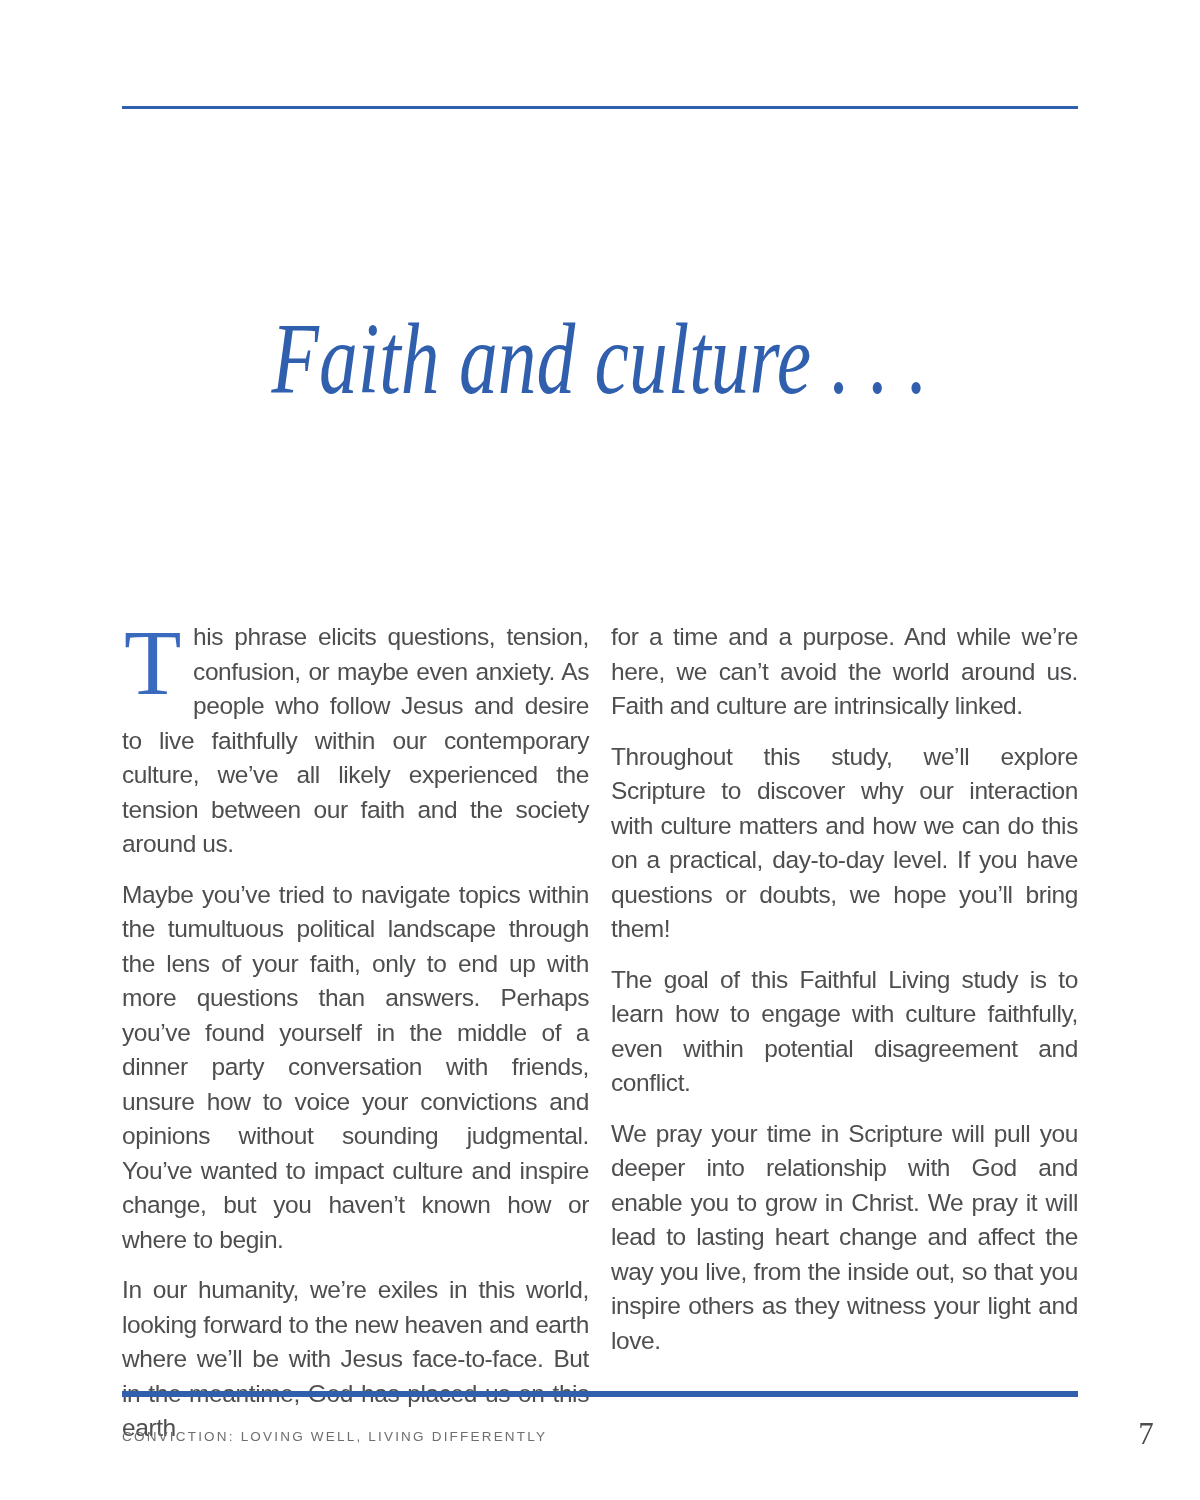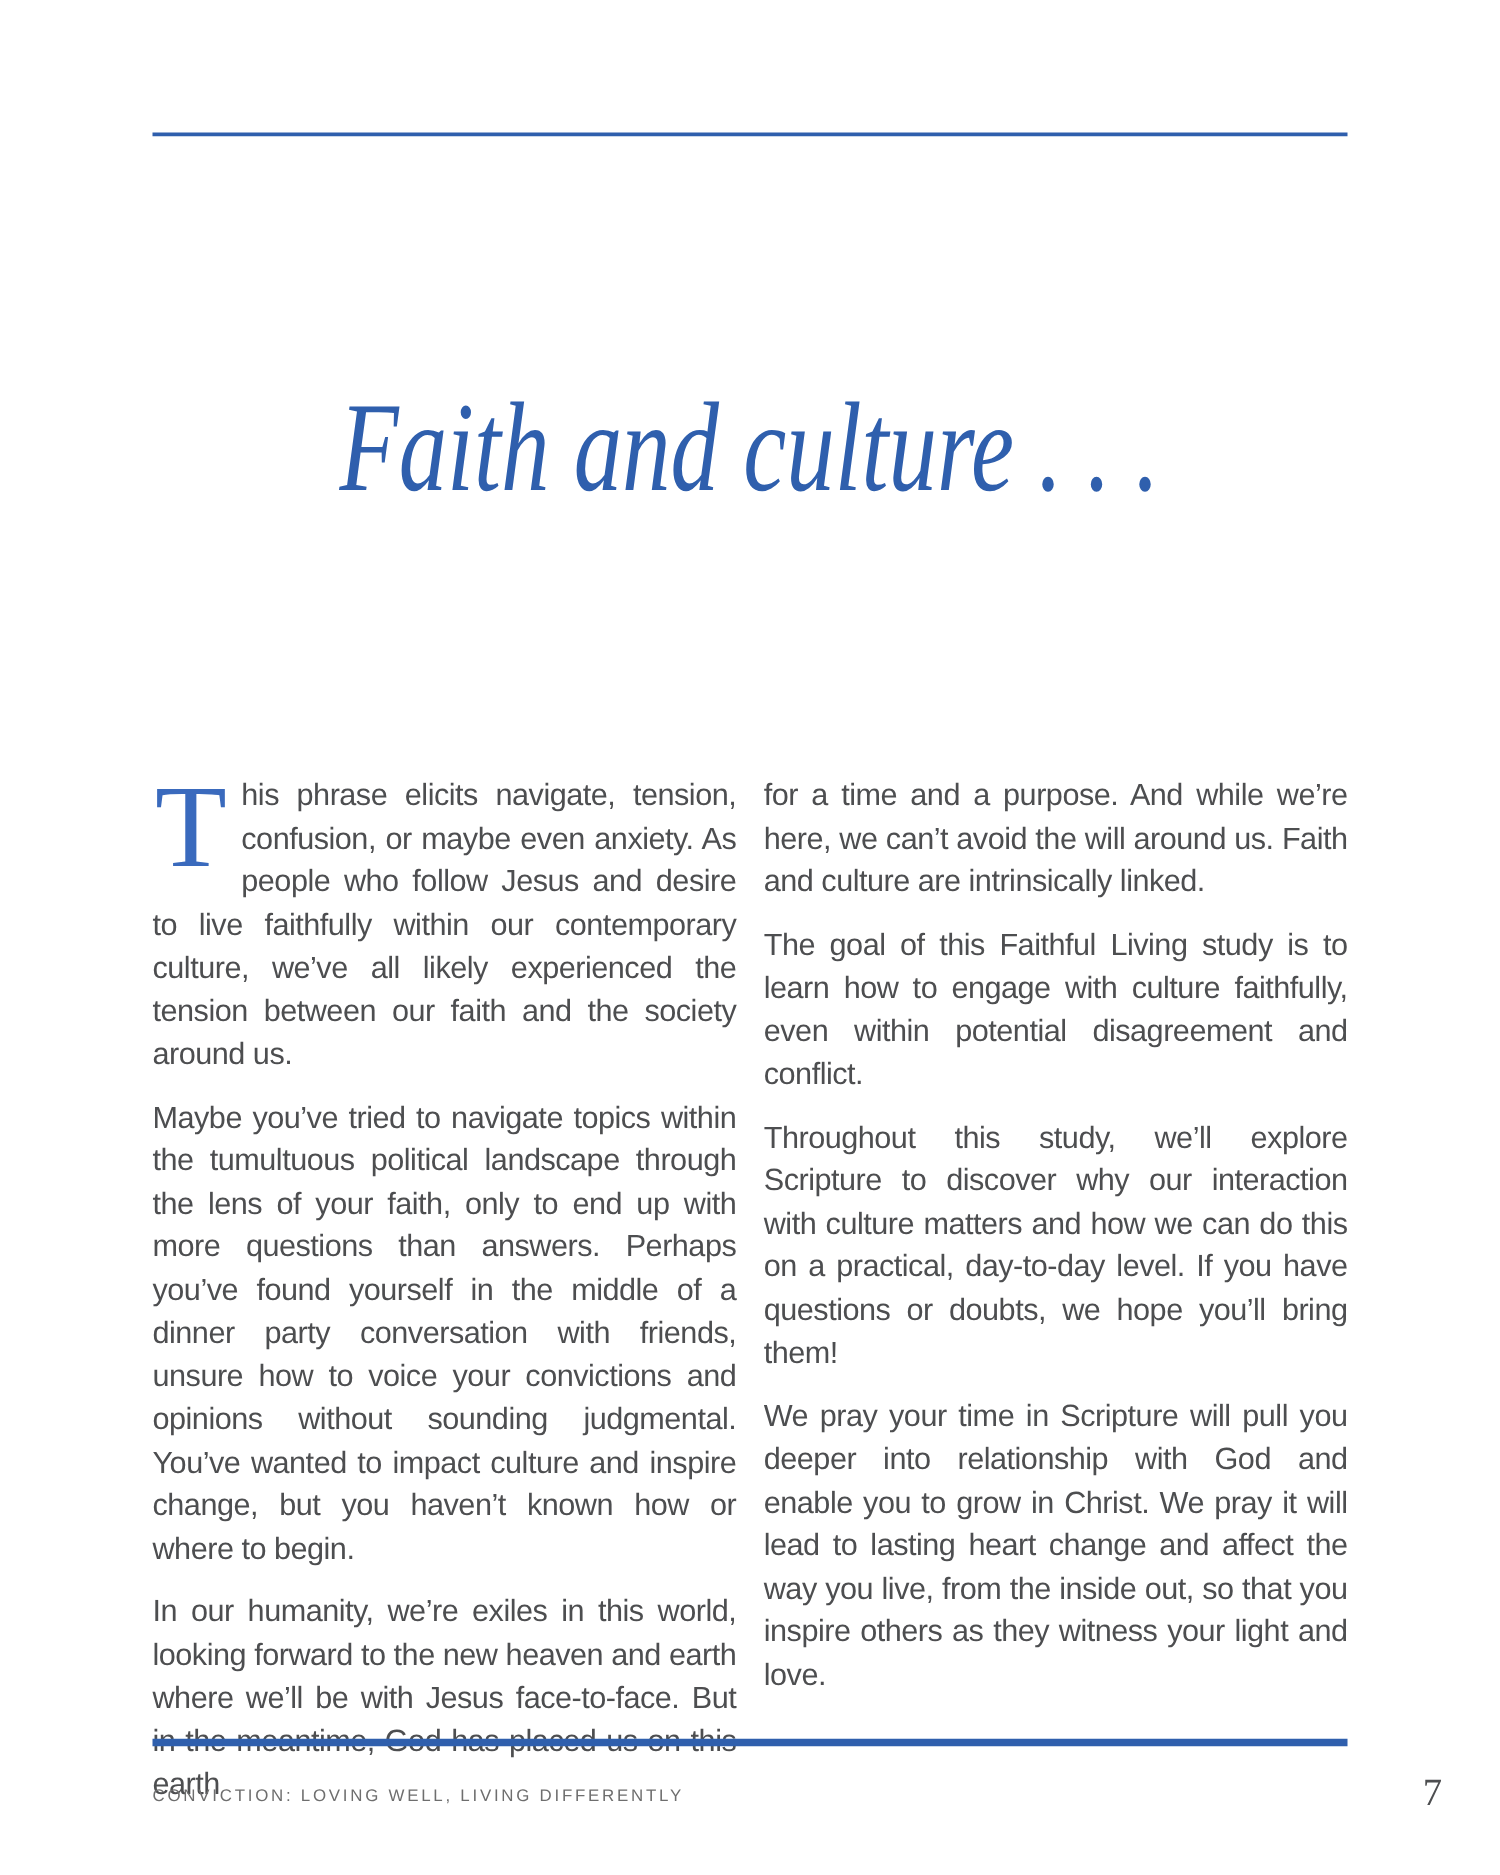--- a/index.html
+++ b/index.html
@@ -89,28 +89,28 @@
 <body>
 
 <div class="page">
 
   <div class="top-rule"></div>
 
   <h1 class="title"><span class="title-text">Faith and culture . . .</span></h1>
 
   <div class="columns">
     <div class="col">
-      <p class="para"><span class="dropcap">T</span><span>his phrase elicits navigate, tension, confusion, or maybe even anxiety. As people who follow Jesus and desire to live faithfully within our contemporary culture, we’ve all likely experienced the tension between our faith and the society around us.</span></p>
+      <p class="para"><span class="dropcap">T</span><span>his phrase elicits questions, tension, confusion, or maybe even anxiety. As people who follow Jesus and desire to live faithfully within our contemporary culture, we’ve all likely experienced the tension between our faith and the society around us.</span></p>
       <p class="para">Maybe you’ve tried to navigate topics within the tumultuous political landscape through the lens of your faith, only to end up with more questions than answers. Perhaps you’ve found yourself in the middle of a dinner party conversation with friends, unsure how to voice your convictions and opinions without sounding judgmental. You’ve wanted to impact culture and inspire change, but you haven’t known how or where to begin.</p>
       <p class="para">In our humanity, we’re exiles in this world, looking forward to the new heaven and earth where we’ll be with Jesus face-to-face. But in the meantime, God has placed us on this earth</p>
     </div>
     <div class="col">
-      <p class="para">for a time and a purpose. And while we’re here, we can’t avoid the will around us. Faith and culture are intrinsically linked.</p>
+      <p class="para">for a time and a purpose. And while we’re here, we can’t avoid the world around us. Faith and culture are intrinsically linked.</p>
+      <p class="para">Throughout this study, we’ll explore Scripture to discover why our interaction with culture matters and how we can do this on a practical, day-to-day level. If you have questions or doubts, we hope you’ll bring them!</p>
       <p class="para">The goal of this Faithful Living study is to learn how to engage with culture faithfully, even within potential disagreement and conflict.</p>
-      <p class="para">Throughout this study, we’ll explore Scripture to discover why our interaction with culture matters and how we can do this on a practical, day-to-day level. If you have questions or doubts, we hope you’ll bring them!</p>
       <p class="para">We pray your time in Scripture will pull you deeper into relationship with God and enable you to grow in Christ. We pray it will lead to lasting heart change and affect the way you live, from the inside out, so that you inspire others as they witness your light and love.</p>
     </div>
   </div>
 
   <div class="bottom-rule"></div>
 
   <div class="footer-caption">CONVICTION: LOVING WELL, LIVING DIFFERENTLY</div>
 
   <div class="page-number">7</div>
 

